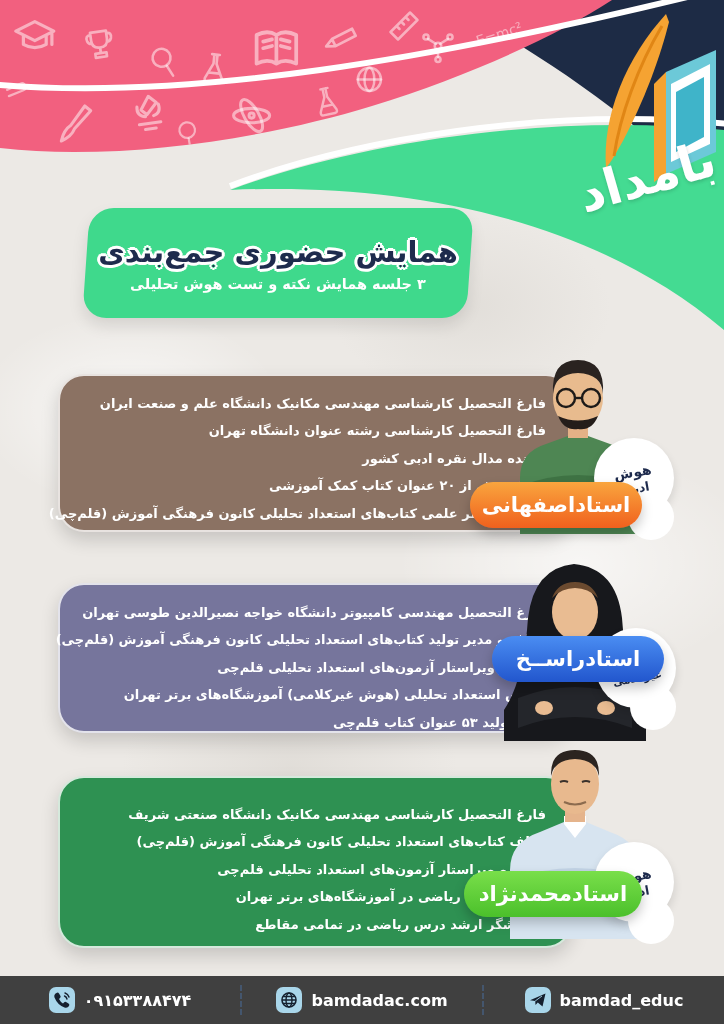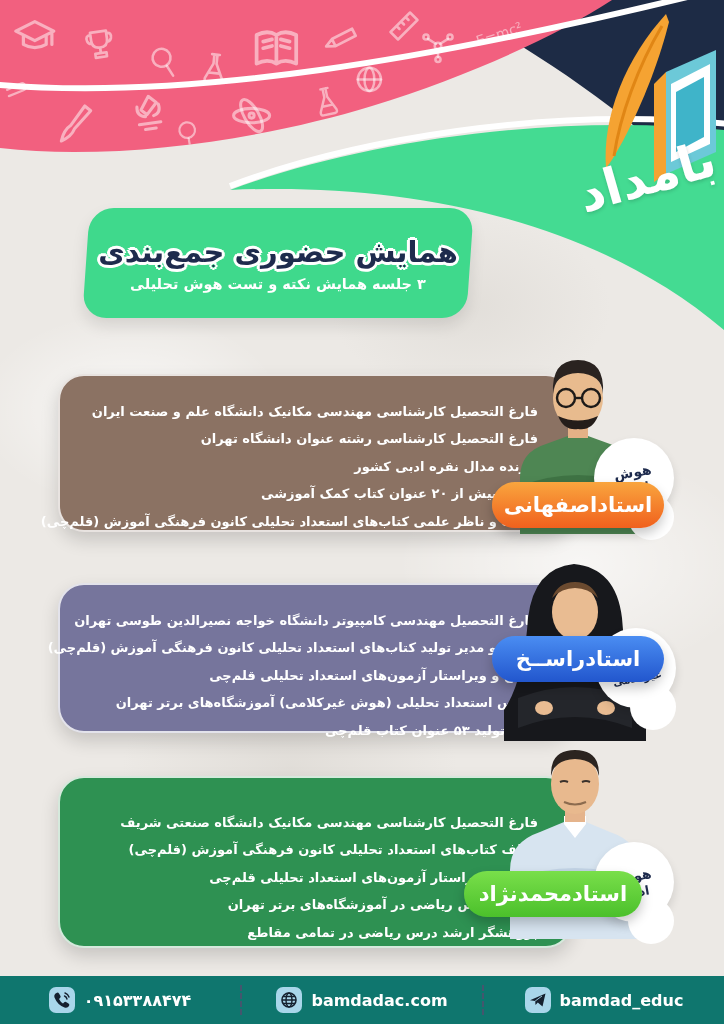--- a/index.html
+++ b/index.html
@@ -43,21 +43,21 @@
     text-shadow:-2px -2px 0 #fff,2px -2px 0 #fff,-2px 2px 0 #fff,2px 2px 0 #fff,
                 0 -3px 0 #fff,0 3px 0 #fff,-3px 0 0 #fff,3px 0 0 #fff;
   }
   .banner-sub{font-size:14.5px;font-weight:bold;color:#ffffff;white-space:nowrap;}
   
   .card{
     position:absolute;left:58px;width:514px;z-index:2;
     border-radius:26px;border:2px solid rgba(255,255,255,.8);
     box-shadow:0 8px 18px rgba(0,0,0,.16);box-sizing:border-box;
   }
-  .card ul{list-style:none;margin:8px;padding:14px 24px;direction:rtl;text-align:right;}
+  .card ul{list-style:none;margin:0;padding:14px 24px;direction:rtl;text-align:right;}
   .card li{color:#ffffff;font-size:13px;font-weight:bold;line-height:27.4px;white-space:nowrap;}
   .card1{top:374px;height:158px;background:#8b7263;}
   .card2{top:583px;height:150px;background:#76759c;}
   .card3{top:776px;height:172px;background:#2e9152;}
   .card3 ul{padding-top:23px;}
   .photo{position:absolute;z-index:3;}
   .photo1{left:498px;top:356px;}
   .photo2{left:492px;top:560px;}
   .photo3{left:490px;top:742px;}
   
@@ -75,27 +75,27 @@
   .tag1{left:594px;top:438px;}
   .tag2{left:596px;top:628px;}
   .tag3{left:594px;top:842px;}
   
   .pill{
     position:absolute;z-index:5;height:46px;border-radius:24px;
     display:flex;align-items:center;justify-content:center;
     color:#fff;font-weight:bold;font-size:21px;direction:rtl;white-space:nowrap;
     box-shadow:0 6px 12px rgba(0,0,0,.22);
   }
-  .pill1{left:492px;top:482px;width:172px;background:linear-gradient(180deg,#f9a53e,#f0601d);}
+  .pill1{left:470px;top:482px;width:172px;background:linear-gradient(180deg,#f9a53e,#f0601d);}
   .pill2{left:492px;top:636px;width:172px;background:linear-gradient(180deg,#4a8df2,#2256cd);}
   .pill3{left:464px;top:871px;width:178px;background:linear-gradient(180deg,#79df4a,#4bc02b);}
   
   .footer{
     position:absolute;left:0;bottom:0;width:724px;height:48px;z-index:6;
-    background:#0f766e;display:flex;align-items:center;
+    background:#404040;display:flex;align-items:center;
   }
   .f-item{
     flex:1;height:64%;display:flex;align-items:center;justify-content:center;gap:9px;
     color:#fff;font-weight:bold;font-size:16px;white-space:nowrap;
   }
   .f-item + .f-item{border-left:2px dashed #44566e;}
   .f-icon{display:inline-flex;width:26px;height:26px;}
 </style>
 </head>
 <body>

